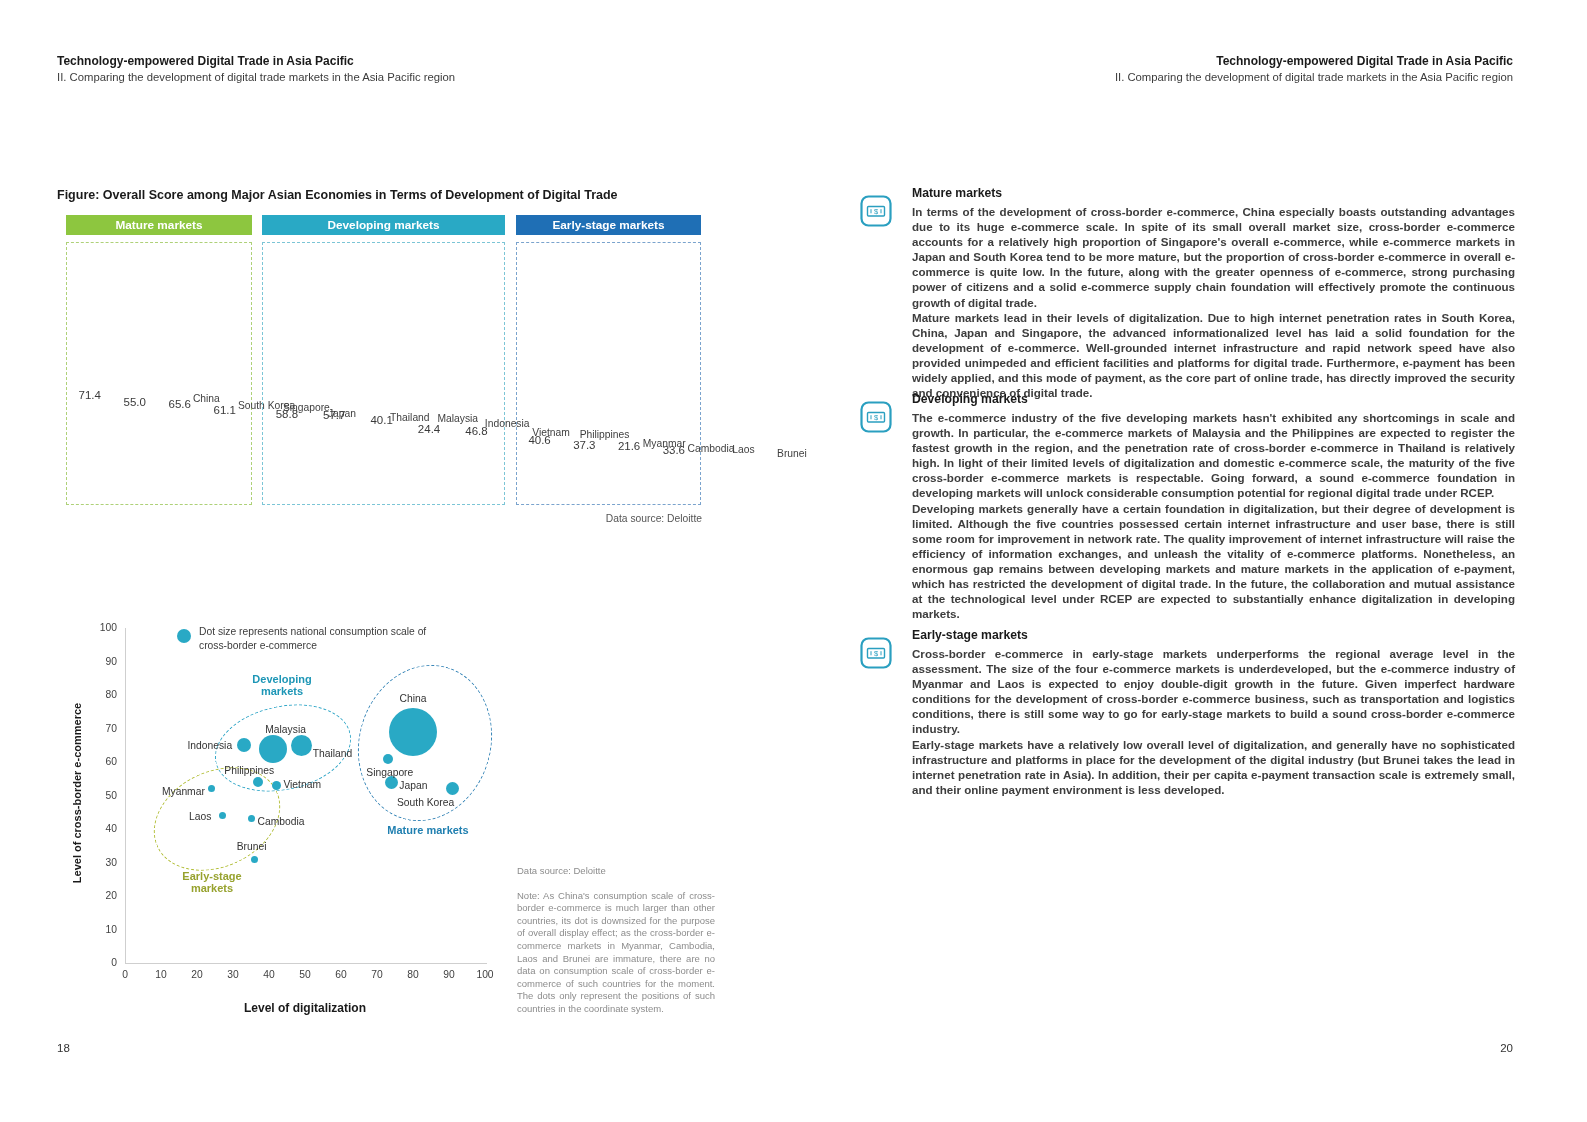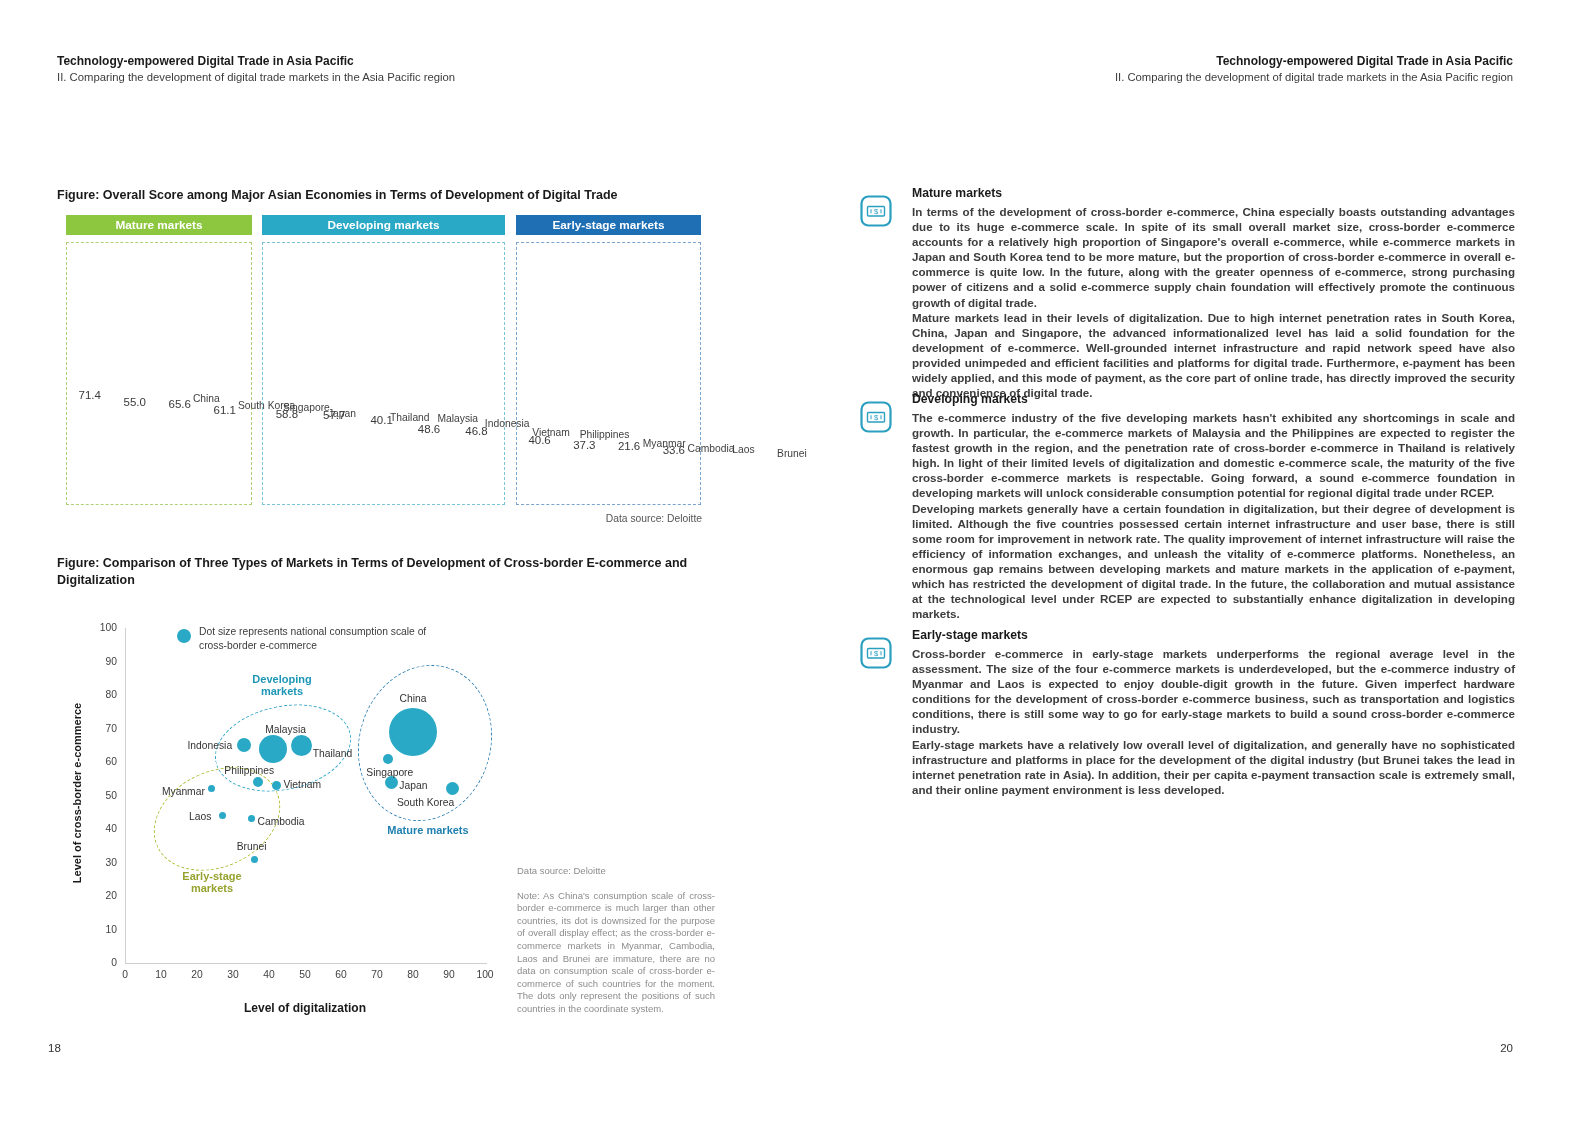--- a/index.html
+++ b/index.html
@@ -59,21 +59,21 @@
 
   
   .section { position:absolute; left:860px; width:655px; }
   #sec-0 { top:186px; } #sec-1 { top:392px; } #sec-2 { top:628px; }
   .sec-icon { position:absolute; left:0; top:9px; }
   .sec-body { margin-left:52px; }
   .sec-heading { font-size:12.2px; font-weight:bold; color:#1a1a1a; margin:0 0 4px; }
   .sec-p { font-size:11.6px; line-height:15.1px; text-align:justify; color:#3d3d3d; margin:0;font-weight:bold; }
 
   .pagenum { position:absolute; top:1042px; font-size:11.5px; color:#333; }
-  .pagenum.left { left:48px; } .pagenum.right { right:74px; }
+  .pagenum.left { left:57px; } .pagenum.right { right:74px; }
 </style>
 </head>
 <body>
 
 <div class="canvas">
 
   <div class="pg-header left">
     <div class="pg-title">Technology-empowered Digital Trade in Asia Pacific</div>
     <div class="pg-sub">II. Comparing the development of digital trade markets in the Asia Pacific region</div>
   </div>
@@ -121,21 +121,21 @@
             <div class="bar-val">57.7</div>
             <div class="bar" style="height: 167.3px; background: rgb(41, 169, 197);"></div>
             <div class="bar-cat">Malaysia</div>
           </div>
           <div class="bar-cell">
             <div class="bar-val">40.1</div>
             <div class="bar" style="height: 157.5px; background: rgb(41, 169, 197);"></div>
             <div class="bar-cat">Indonesia</div>
           </div>
           <div class="bar-cell">
-            <div class="bar-val">48.6</div>
+            <div class="bar-val">24.4</div>
             <div class="bar" style="height: 140.9px; background: rgb(41, 169, 197);"></div>
             <div class="bar-cat">Vietnam</div>
           </div>
           <div class="bar-cell">
             <div class="bar-val">46.8</div>
             <div class="bar" style="height: 135.7px; background: rgb(41, 169, 197);"></div>
             <div class="bar-cat">Philippines</div>
           </div>
         </div>
       </div>
@@ -160,21 +160,20 @@
           <div class="bar-cell">
             <div class="bar-val">33.6</div>
             <div class="bar" style="height: 97.4px; background: rgb(31, 111, 181);"></div>
             <div class="bar-cat">Brunei</div>
           </div>
         </div>
       </div>
     </div>
   <div class="fig1-source">Data source: Deloitte</div>
 
-  <div id="fig2-title" class="fig-title">Figure: Comparison of Three Types of Markets in Terms of Development of Cross-border E-commerce and Digitalization</div>
 
   <div class="scatter">
     <div class="axis-y"></div>
     <div class="axis-x"></div>
     <div class="y-title">Level of cross-border e-commerce</div>
     <div class="x-title">Level of digitalization</div>
     <div class="legend-dot"></div>
     <div class="legend-text">Dot size represents national consumption scale of cross-border e-commerce</div>
     <div class="note">
       <div>Data source: Deloitte</div>

